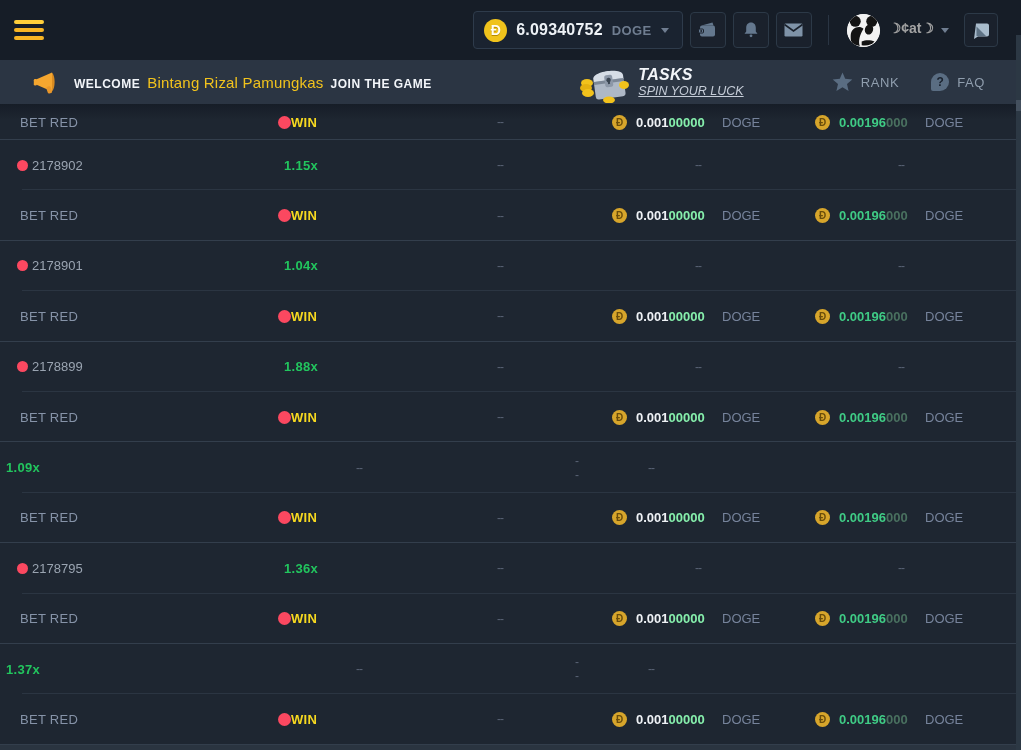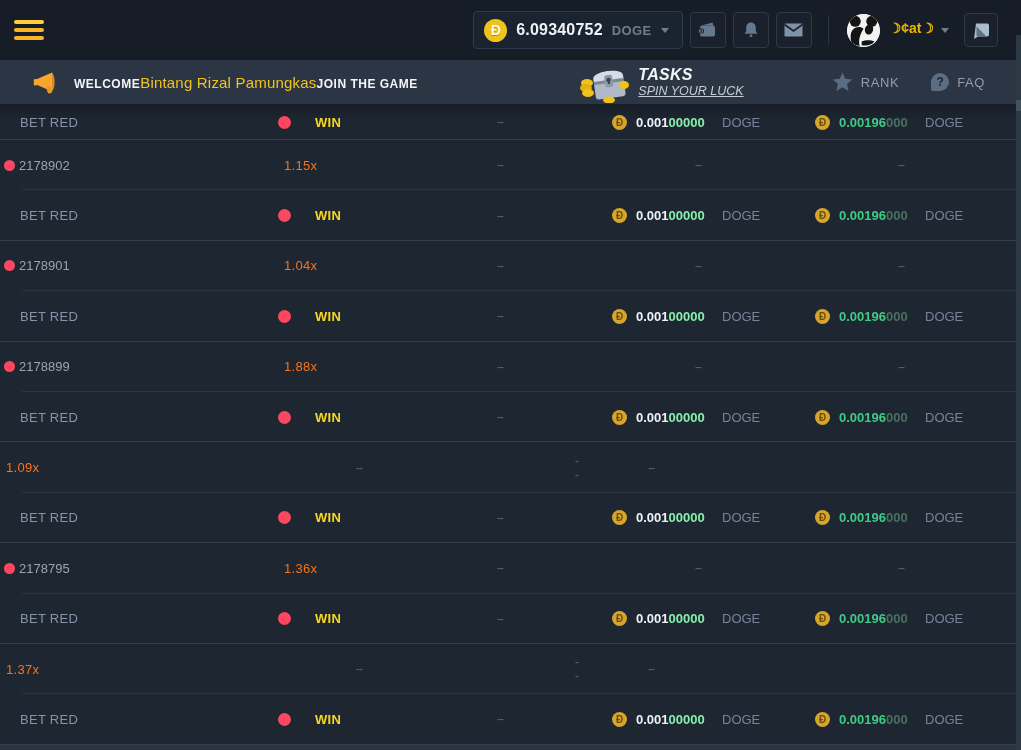--- a/index.html
+++ b/index.html
@@ -39,31 +39,31 @@
   .tri { width:0; height:0; border-left:4px solid transparent; border-right:4px solid transparent; border-top:5px solid #6f7d90; }
 
   .icon-btn {
     width:36px; height:36px; margin-left:7px;
     border:1px solid #2c3947; border-radius:4px; background:#1a212c;
     display:flex; align-items:center; justify-content:center; cursor:pointer;
   }
   .icon-btn:first-of-type { margin-left:9px; }
   .v-divider { width:1px; height:30px; background:#2a3543; margin:0 18px 0 16px; }
   .avatar { width:33px; height:33px; border-radius:50%; overflow:hidden; background:#f4f4f4; cursor:pointer; flex:none; }
-  .username { color:#eab308; font-size:14px; font-weight:bold; margin:0 7px 4px 9px; cursor:pointer; }
+  .username { color:#a3a3a3; font-size:14px; font-weight:bold; margin:0 7px 4px 9px; cursor:pointer; }
   .user-caret { cursor:pointer; }
   .chat-btn { width:34px; height:34px; margin-left:15px; }
 
   
   .announce-bar {
     height:44px; background:#2b3543;
     display:flex; align-items:center;
   }
   .megaphone { margin-left:33px; flex:none; }
-  .announce-text { display:flex; align-items:baseline; margin-left:15px; white-space:nowrap; }
+  .announce-text { display:flex; align-items:baseline; gap:7px; margin-left:15px; white-space:nowrap; }
   .ann-prefix, .ann-suffix { color:#f2f5f9; font-size:12px; font-weight:bold; letter-spacing:.5px; }
   .ann-name { color:#f2c31d; font-size:15px; letter-spacing:.2px; }
 
   .tasks { margin-left:auto; display:flex; align-items:center; gap:9px; cursor:pointer; }
   .tasks-text { display:flex; flex-direction:column; line-height:1.15; font-style:italic; }
   .tasks-title { color:#f2f5f9; font-size:16px; font-weight:bold; letter-spacing:.3px; }
   .tasks-sub { color:#c6cdd8; font-size:12.5px;text-decoration:underline; }
   .nav-item { display:flex; align-items:center; gap:8px; cursor:pointer;justify-content:space-between; }
   .nav-item .label { color:#909eae; font-size:13px; letter-spacing:.6px; }
   .rank { margin-left:88px; }
@@ -87,29 +87,29 @@
     height:50.4px; font-size:13px;
     position:relative; cursor:pointer;border-radius:8px;
   }
   .row.clipped { height:36px; }
   .row::after { content:""; position:absolute; bottom:0; right:0; height:1px; }
   .bet-row::after   { left:0;    background:#333e4c; }
   .round-row::after { left:22px; background:#2b3542; }
 
   .cell { display:flex; align-items:center; }
   .c1.pad20 { padding-left:20px; }
-  .c1.padround { padding-left:4px; gap:4px; }
+  .c1.padround { padding-left:17px; gap:4px; }
   .bet-label { color:#8693a8; letter-spacing:.3px; }
   .round-dot { width:11px; height:11px; border-radius:50%; background:#fb4860; flex:none; }
   .round-id { color:#9aa4b1; }
-  .c2.flexrow { gap:24px; }
+  .c2.flexrow { gap:0; }
   .win-dot { width:13px; height:13px; border-radius:50%; background:#fb4860; flex:none; }
   .win-label { color:#f6d820; font-weight:bold; letter-spacing:.3px; }
   .c2.padmult { padding-left:6px; }
-  .multiplier { color:#f97316; font-weight:normal; letter-spacing:.3px; }
+  .multiplier { color:#22c55e; font-weight:bold; letter-spacing:.3px; }
   .c3 { justify-content:center; }
   .dash { color:#5a6476; font-size:12px; letter-spacing:-1px; }
   .c4.amount-cell { padding-left:52px; }
   .c5.amount-cell { padding-left:5px; }
   .c4.dashcell { padding-left:135px; }
   .c5.dashcell { padding-left:88px; }
   .coin-sm {
     width:15px; height:15px; border-radius:50%; flex:none;
     background:#d7a52b; color:#6a4d0b;
     font-size:10px; font-weight:bold;

